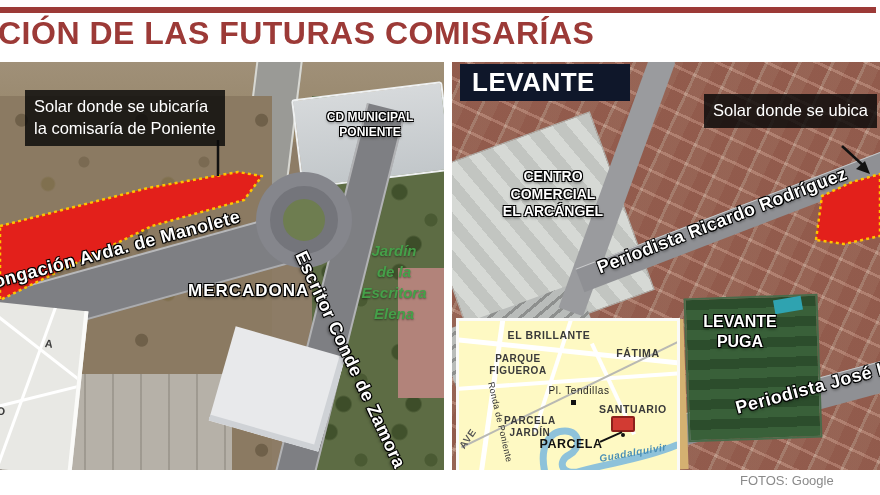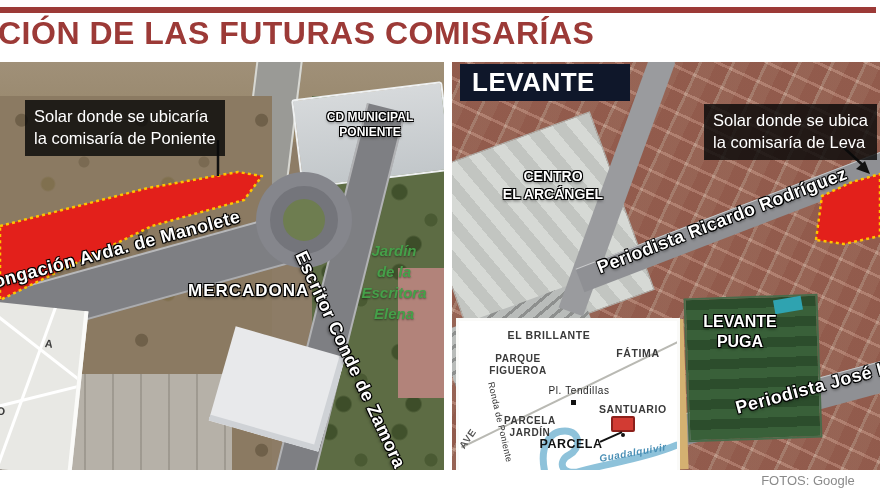--- a/index.html
+++ b/index.html
@@ -71,21 +71,21 @@
   .rp-pitch{left:234px;top:234px;width:130px;height:140px;transform:rotate(-2deg);
       background:repeating-linear-gradient(180deg,#2c4d2c 0 10px,#396039 10px 20px);border:2px solid #4a6b4a;}
   .rp-sand{left:176px;top:258px;width:58px;height:150px;transform:rotate(-2deg);background:#d4b171;}
   .rp-pool{left:322px;top:236px;width:28px;height:14px;transform:rotate(-10deg);background:#2fa3b0;}
 
   
   .outl{color:#fff;font-weight:bold;
       text-shadow:-1px -1px 0 #000,1px -1px 0 #000,-1px 1px 0 #000,1px 1px 0 #000,0 2px 3px rgba(0,0,0,.55);}
   .street{font-size:18px;letter-spacing:.5px;white-space:nowrap;}
   .callout{background:rgba(8,8,8,.82);color:#fff;font-size:16.5px;line-height:1.32;
-      padding:6px 9px;white-space:nowrap;margin-top:10px;}
+      padding:6px 9px;white-space:nowrap;}
   .place{text-align:center;line-height:1.25;}
 
   
   .lp-callout{left:25px;top:28px;}
   .lp-stadium-label{left:298px;top:48px;width:144px;font-size:12px;}
   .lp-manolete{left:-6px;top:210px;transform:rotate(-15deg);transform-origin:left center;}
   .lp-mercadona{left:188px;top:219px;font-size:17px;letter-spacing:1px;}
   .lp-zamora{left:300px;top:180px;transform:rotate(65deg);transform-origin:left center;}
   .lp-jardin{left:350px;top:178px;width:88px;text-align:center;font-size:15px;font-weight:bold;
       font-style:italic;color:#45a049;line-height:1.4;text-shadow:0 1px 2px rgba(0,0,0,.45);}
@@ -95,21 +95,21 @@
   
   .rp-header{left:8px;top:2px;width:158px;height:37px;background:#0f172a;color:#fff;
       font-size:26px;font-weight:bold;line-height:37px;padding-left:12px;letter-spacing:.5px;}
   .rp-callout{left:252px;top:32px;}
   .rp-mall-label{left:40px;top:106px;width:122px;font-size:14px;}
   .rp-rodriguez{left:146px;top:196px;transform:rotate(-21deg);transform-origin:left center;}
   .rp-puga{left:240px;top:250px;width:96px;font-size:16px;}
   .rp-jose{left:284px;top:336px;transform:rotate(-15deg);transform-origin:left center;}
 
   
-  .rp-inset{left:4px;top:256px;width:218px;height:152px;background:#ffffff;
+  .rp-inset{left:4px;top:256px;width:218px;height:152px;background:#fef9c3;
       border:3px solid #fafaf8;border-bottom:none;overflow:hidden;}
   .rp-inset .road{background:#ffffff;}
   .im-r1{left:-6px;top:28px;width:232px;height:5px;transform:rotate(6deg);}
   .im-r2{left:-6px;top:58px;width:232px;height:4px;transform:rotate(-4deg);}
   .im-r3{left:92px;top:-6px;width:4px;height:120px;transform:rotate(18deg);}
   .im-r4{left:30px;top:-10px;width:5px;height:178px;transform:rotate(8deg);}
   .im-r5{left:152px;top:18px;width:4px;height:100px;transform:rotate(-25deg);}
   .im-rail{left:-10px;top:72px;width:244px;height:2px;background:#b9b9b3;transform:rotate(-26deg);}
   .im-label{color:#3a3a3a;font-weight:bold;font-size:10.5px;letter-spacing:.6px;text-align:center;line-height:1.15;}
   .im-brillante{left:34px;top:8px;width:112px;}
@@ -122,21 +122,21 @@
   .im-mdot{left:162px;top:112px;width:4px;height:4px;background:#111;border-radius:50%;}
   .im-ciudad{left:42px;top:94px;width:58px;font-size:10px;}
   .im-parcela{left:76px;top:116px;width:72px;font-size:12.5px;color:#111;letter-spacing:.5px;text-align:center;}
   .im-pointer{left:140px;top:115px;width:24px;height:2px;background:#111;transform:rotate(-24deg);}
   .im-ave{left:-2px;top:112px;font-size:10px;font-weight:bold;color:#555;transform:rotate(-55deg);}
   .im-ronda{left:32px;top:56px;font-size:9px;color:#333;white-space:nowrap;
       transform:rotate(77deg);transform-origin:left center;font-weight:normal;letter-spacing:.3px;}
   .im-river-label{left:128px;top:126px;width:92px;font-size:10px;font-style:italic;
       color:#4a8fb5;font-weight:bold;transform:rotate(-10deg);text-align:center;}
 
-  .credit{left:740px;top:473px;width:136px;text-align:center;font-size:13px;color:#8a8a8a;}
+  .credit{left:740px;top:473px;width:136px;text-align:left;font-size:13px;color:#8a8a8a;}
   svg.overlay{left:0;top:0;pointer-events:none;}
 </style>
 </head>
 <body>
 
 <div class="page">
 
   <div class="abs top-rule"></div>
   <div class="abs main-title">CIÓN DE LAS FUTURAS COMISARÍAS</div>
 
@@ -200,24 +200,24 @@
 
     <svg class="abs overlay" width="428" height="408" viewBox="0 0 428 408">
       <polygon points="364,178 370,134 400,120 428,112 428,174 392,182" fill="#e3201b" stroke="#ffc400" stroke-width="2.5" stroke-dasharray="3 3.2" stroke-linejoin="round"></polygon>
       <line x1="390" y1="84" x2="414" y2="106" stroke="#111" stroke-width="2.5"></line>
       <polygon points="418,112 413,99 404,107" fill="#111"></polygon>
     </svg>
 
     <div class="abs rp-header">LEVANTE</div>
     <div class="abs callout rp-callout">
       <div>Solar donde se ubica</div>
-      <div>la comisaría de Leva</div>
     </div>
     <div class="abs outl place rp-mall-label">
       <div>CENTRO</div>
+      <div>COMERCIAL</div>
       <div>EL ARCÁNGEL</div>
     </div>
     <div class="abs outl street rp-rodriguez">Periodista Ricardo Rodríguez</div>
     <div class="abs outl place rp-puga">
       <div>LEVANTE</div>
       <div>PUGA</div>
     </div>
     <div class="abs outl street rp-jose">Periodista José L</div>
 
     <div class="abs rp-inset">

